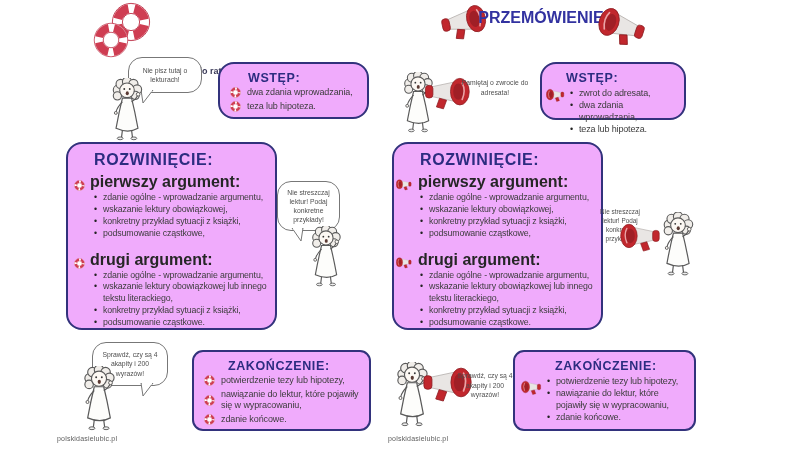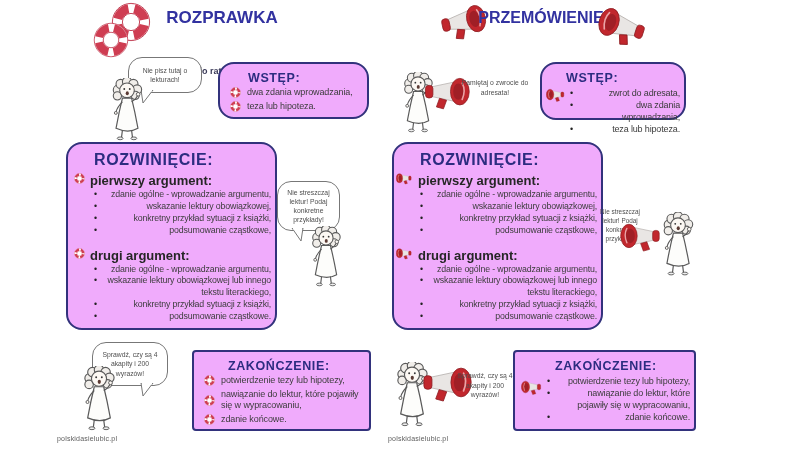--- a/index.html
+++ b/index.html
@@ -2,26 +2,26 @@
 <html><head>
 <meta charset="utf-8">
 <style>
   html,body{margin:0;padding:0;background:#fff;overflow:hidden;}
   #stage{position:relative;width:800px;height:450px;background:#ffffff;
          font-family:"Liberation Sans",sans-serif;color:#3c3c3c;}
   .abs{position:absolute;}
   
   .box{position:absolute;background:#f0abfc;border:2.6px solid #32327c;border-radius:16px;box-sizing:border-box;}
   .box-title{font-weight:700;color:#2c2c80;font-size:16px;letter-spacing:.6px;margin:7px 0 2px 26px;}
-  .rounded-more{border-radius:4px;}
+  .rounded-more{border-radius:11px;}
   
   ul.dots{list-style:none;margin:1px 0 0 0;padding:0 4px 0 26px;}
-  ul.dots li{font-size:8.8px;line-height:1.35;color:#3c3c3c;letter-spacing:-.15px;position:relative;padding-left:9px;text-align:right;}
+  ul.dots li{font-size:8.8px;line-height:1.35;color:#3c3c3c;letter-spacing:-.15px;position:relative;padding-left:9px;}
   ul.dots li::before{content:"•";position:absolute;left:0;top:0;color:#222;}
-  .sec-head{display:flex;align-items:flex-start;gap:5px;margin:4px 0 1px 6px;font-size:13px;font-weight:700;color:#262626;}
+  .sec-head{display:flex;align-items:flex-end;gap:5px;margin:4px 0 1px 6px;font-size:16px;font-weight:700;color:#262626;}
   .icon-row{display:flex;align-items:center;gap:6px;margin:2px 8px 0 10px;}
   .icon-row .txt{font-size:9px;line-height:1.3;color:#3c3c3c;letter-spacing:-.1px;}
   
   .main-title{font-weight:700;color:#3232a0;text-align:center;}
   .sub-title{font-weight:700;color:#3a3a58;text-align:center;margin-top:36px;}
   
   .bubble{position:absolute;background:#fff;border:1.4px solid #777;border-radius:14px;
           font-size:6.8px;color:#4f4f4f;text-align:center;display:flex;align-items:center;justify-content:center;
           padding:3px 5px;box-sizing:border-box;line-height:1.35;}
   .plain-note{position:absolute;font-size:6.8px;color:#4f4f4f;text-align:center;line-height:1.4;}
@@ -78,21 +78,20 @@
   </defs>
 </svg>
 
 <div id="stage">
 
   <svg class="abs" style="left:93px;top:2px;width:58px;height:58px">
     <use href="#lifering" x="18" y="0" width="40" height="40"></use>
     <use href="#lifering" x="0" y="20" width="36" height="36"></use>
   </svg>
 
-  <div class="abs main-title" style="left:160px;top:8px;width:124px;font-size:17px">ROZPRAWKA</div>
   <div class="abs sub-title" style="left:160px;top:30px;width:124px;font-size:9px">koło ratunkowe</div>
 
   <div class="bubble" style="left:128px;top:57px;width:74px;height:36px">
     <span>Nie pisz tutaj o lekturach!</span>
     <svg class="tail" style="left:10px;bottom:-12px" viewBox="0 0 16 14">
       <polygon points="2,0 14,0 4,13" fill="#fff" stroke="#777" stroke-width="1"></polygon>
       <rect x="3" y="0" width="10" height="1.6" fill="#fff"></rect>
     </svg>
   </div>
   <svg class="abs" style="left:103px;top:78px;width:48px;height:64px">

